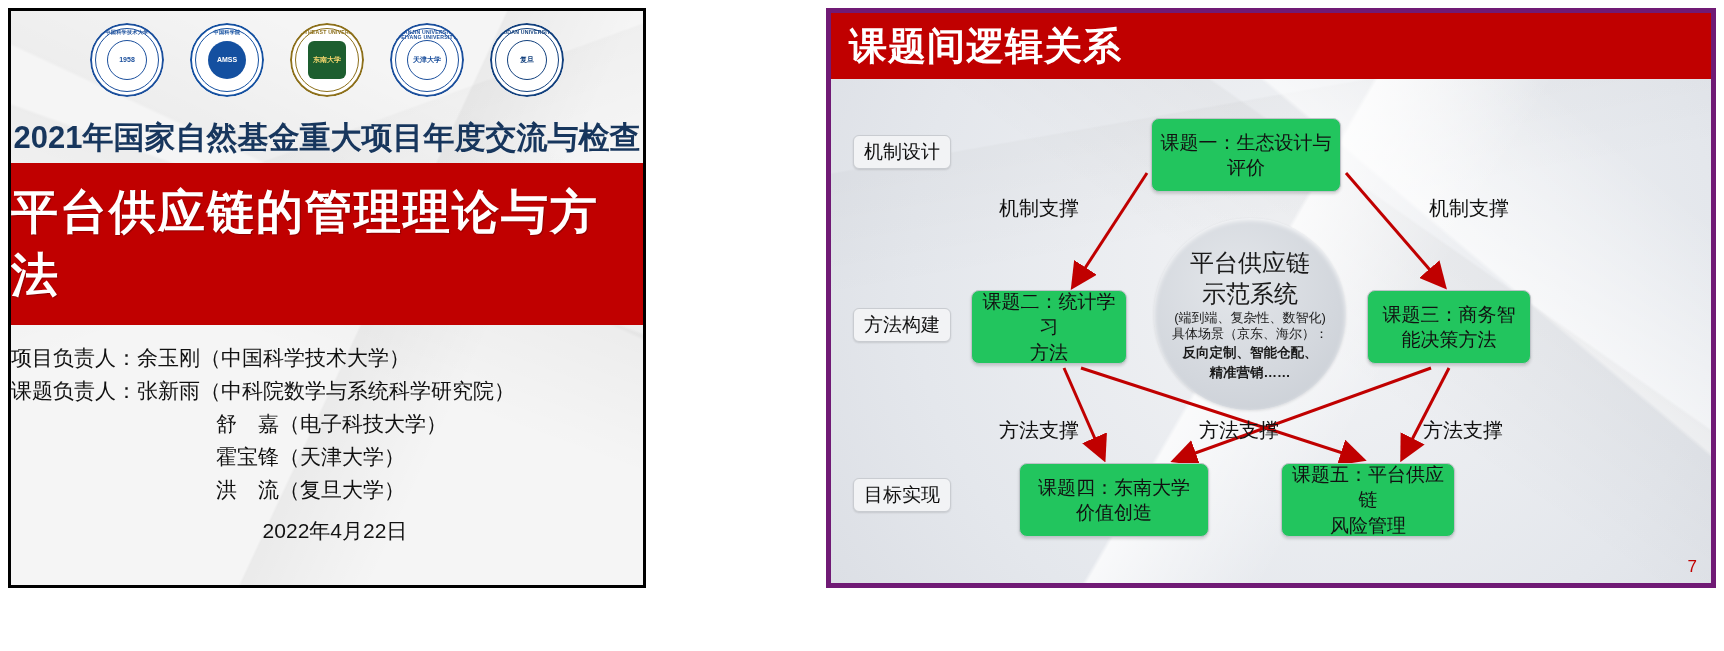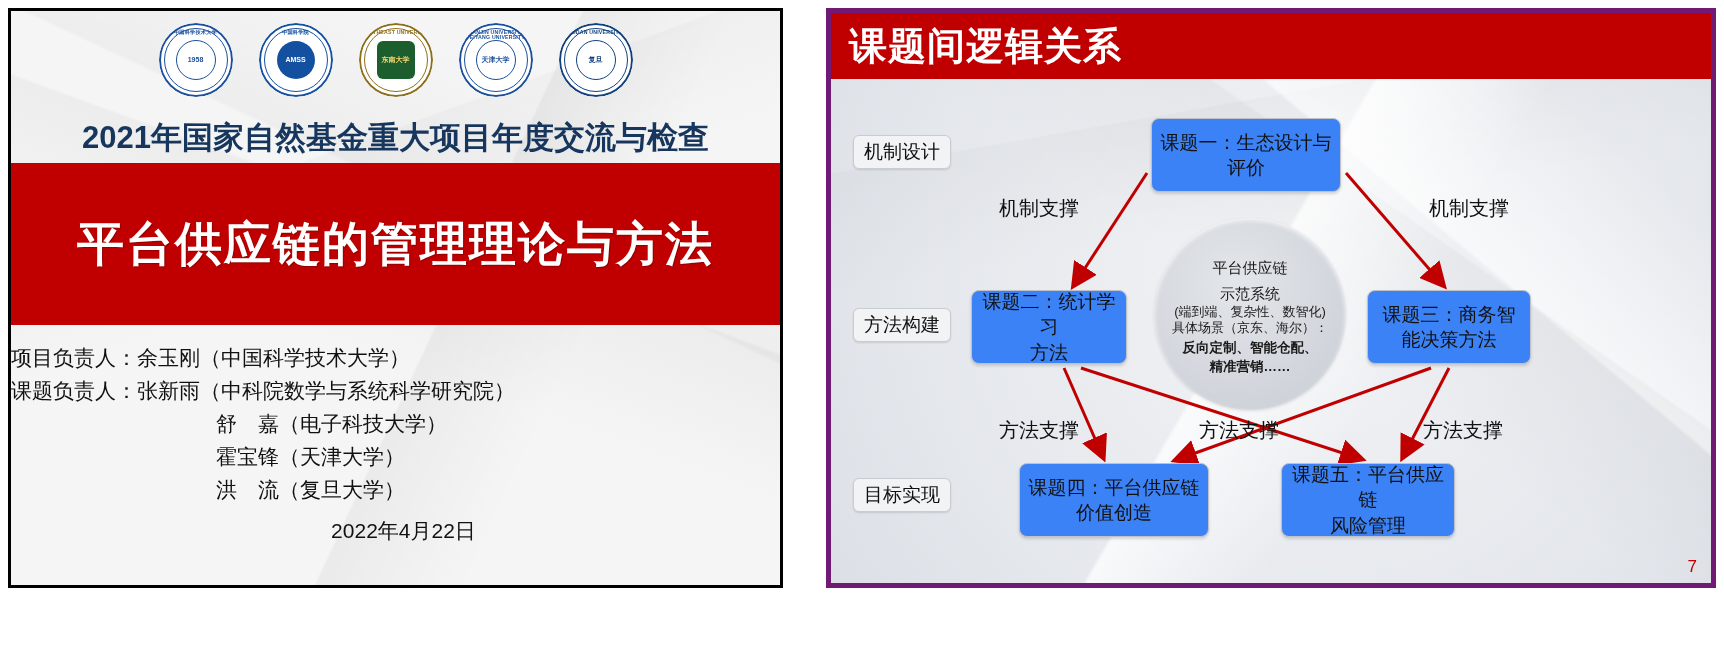--- a/index.html
+++ b/index.html
@@ -18,21 +18,21 @@
 
   
   .slide {
     position: absolute;
     background: #ffffff;
     box-sizing: border-box;
   }
   #slide-title {
     left: 8px;
     top: 8px;
-    width: 775px;
+    width: 638px;
     height: 580px;
     border: 3px solid #000000;
     background: #f3f3f3;
     overflow: hidden;
   }
   
   .poly-bg {
     position: absolute;
     inset: 0;
     background:
@@ -212,21 +212,21 @@
     padding: 3px 10px;
     text-align: center;
     white-space: nowrap;
   }
   #label-mechanism { left: 22px; top: 122px; }
   #label-method    { left: 22px; top: 295px; }
   #label-goal      { left: 22px; top: 465px; }
 
   .node {
     position: absolute;
-    background: #3b82f6;
+    background: #22c55e;
     border: 1px solid #bfc3c9;
     border-radius: 8px;
     box-shadow: 0 2px 3px rgba(0,0,0,.15);
     font-size: 19px;
     color: #111;
     display: flex;
     align-items: center;
     justify-content: center;
     text-align: center;
     line-height: 1.32;
@@ -248,21 +248,21 @@
     border-radius: 50%;
     background: radial-gradient(circle at 42% 34%, #e3e6ea 0%, #d3d7dd 60%, #c7ccd3 100%);
     box-shadow: inset 0 2px 5px rgba(255,255,255,.8), 0 1px 3px rgba(0,0,0,.10);
     display: flex;
     flex-direction: column;
     align-items: center;
     justify-content: center;
     text-align: center;
     color: #1a1a1a;
   }
-  .core-circle .l1 { font-size: 15px; line-height: 1.3; margin-top: 6px; }
+  .core-circle .l1 { font-size: 24px; line-height: 1.3; }
   .core-circle .l2 { font-size: 13px; line-height: 1.25; margin-top: 1px; }
   .core-circle .l3 { font-size: 13px; line-height: 1.25; }
   .core-circle .l4 { font-size: 13.5px; font-weight: bold; line-height: 1.3; margin-top: 2px; }
 
   .edge-label {
     position: absolute;
     font-size: 20px;
     color: #111;
     white-space: nowrap;
   }
@@ -387,21 +387,21 @@
       </span>
     </div>
     <div class="node" id="node-t3">
       <span>
         <span>课题三：商务智</span><br>
         <span>能决策方法</span>
       </span>
     </div>
     <div class="node" id="node-t4">
       <span>
-        <span>课题四：平台供应链</span><br>
+        <span>课题四：东南大学</span><br>
         <span>价值创造</span>
       </span>
     </div>
     <div class="node" id="node-t5">
       <span>
         <span>课题五：平台供应链</span><br>
         <span>风险管理</span>
       </span>
     </div>
 

